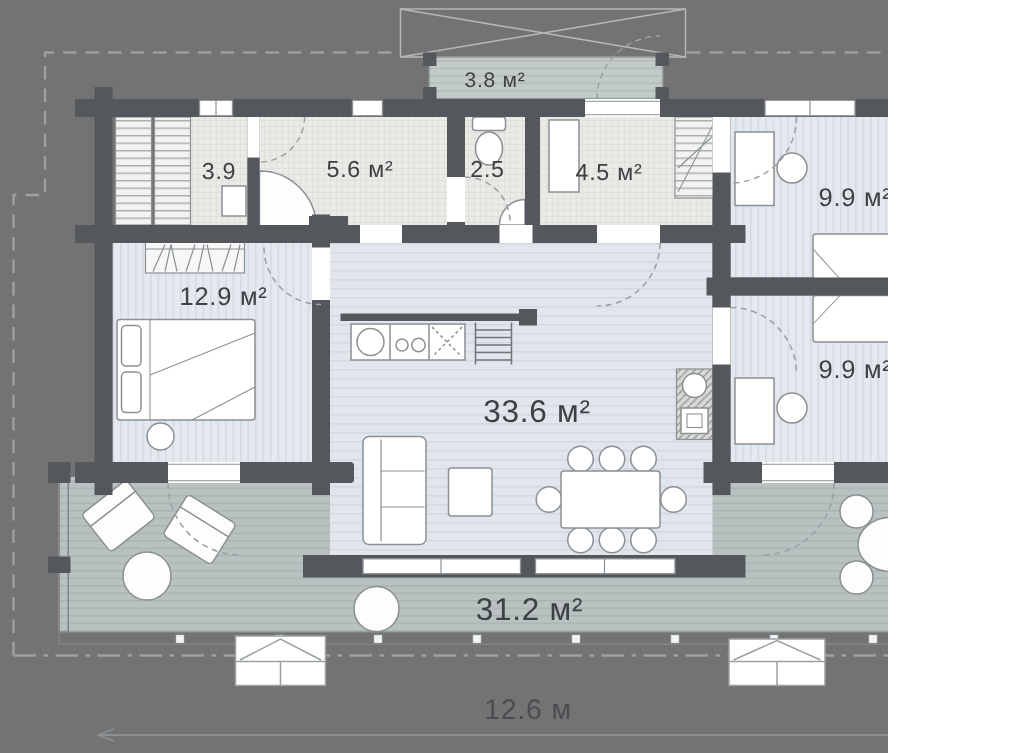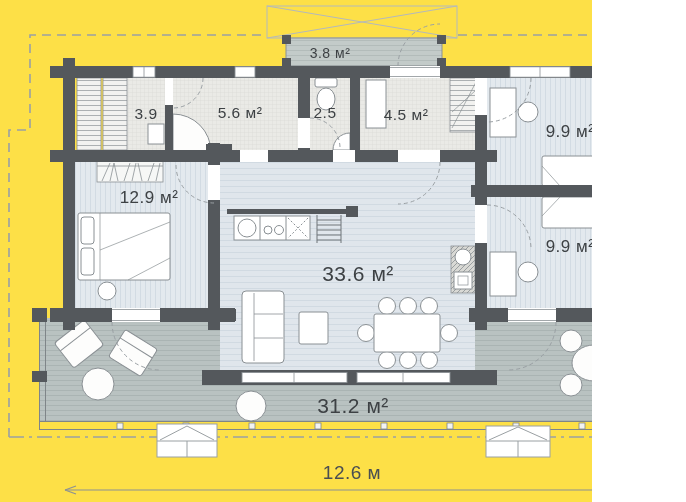--- a/index.html
+++ b/index.html
@@ -1,16 +1,16 @@
 <!DOCTYPE html>
 <html><head>
 <meta charset="utf-8">
 <style>
   html,body{margin:0;padding:0;background:#ffffff;}
-  .stage{position:relative;width:592px;height:502px;background:#fde047;overflow:hidden;
+  .stage{position:relative;width:592px;height:502px;background:#737373;overflow:hidden;
          font-family:"Liberation Sans", sans-serif;}
   svg{display:block}
   text{font-family:"Liberation Sans", sans-serif;fill:#3d4144;letter-spacing:.5px;}
   .lbl-big{font-size:21px;}
   .lbl-med{font-size:17px;}
   .lbl-sm{font-size:15.5px;}
   .lbl-xs{font-size:14px;}
   .lbl-dim{font-size:19px;fill:#4a4e52;}
 </style>
 </head>

